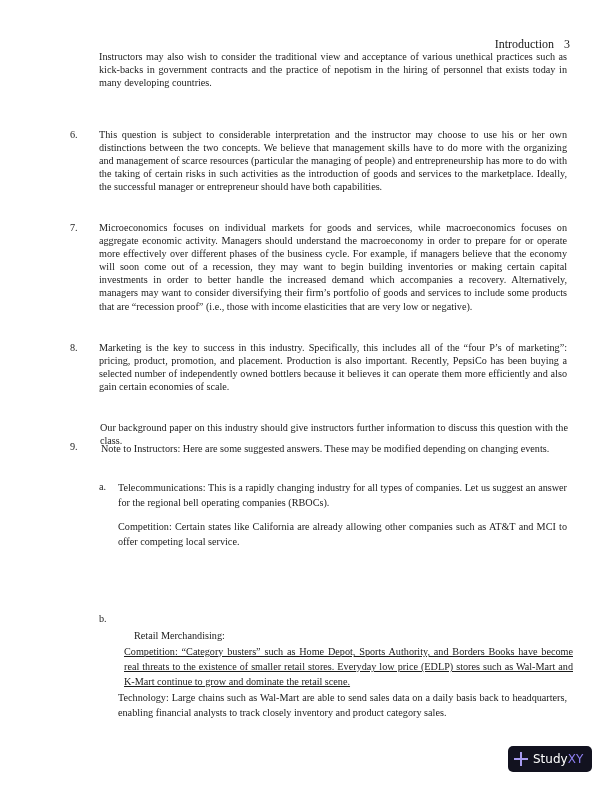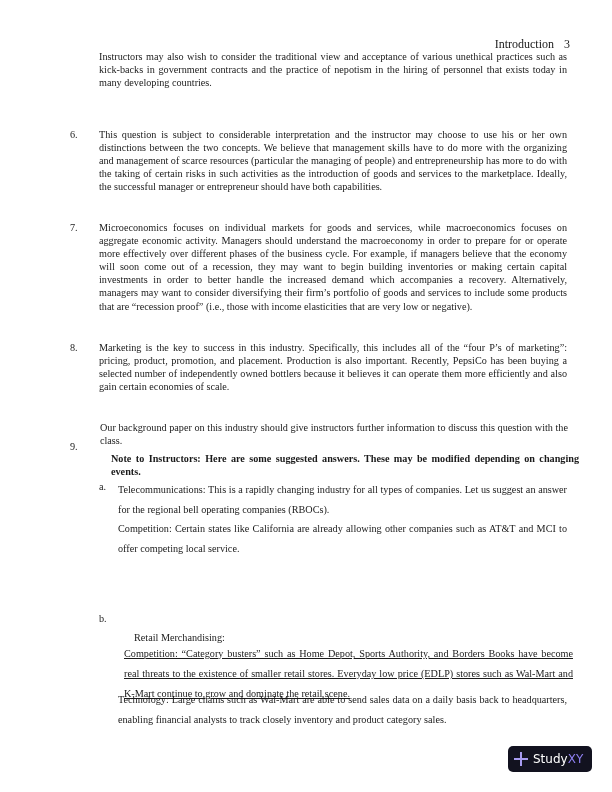--- a/index.html
+++ b/index.html
@@ -5,21 +5,21 @@
   html, body { margin: 0; padding: 0; background: #ffffff; }
   body { width: 612px; height: 792px; position: relative; overflow: hidden;
          font-family: "Liberation Serif", "DejaVu Serif", serif; color: #1a1a1a; }
   .page { position: absolute; left: 0; top: 0; width: 612px; height: 792px; }
   .header { position: absolute; top: 37px; right: 42px; font-size: 12px; letter-spacing: 0; }
   .header .num { margin-left: 10px; }
   .block { position: absolute; left: 99px; width: 468px; font-size: 10.2px; line-height: 13.1px;
            text-align: justify; }
   .numbered { position: absolute; left: 70px; font-size: 10.2px; line-height: 13.1px; }
   .sub-letter { position: absolute; left: 99px; font-size: 10.2px; line-height: 13.1px; }
-  .sub { position: absolute; left: 118px; width: 449px; font-size: 10.2px; line-height: 20px;
+  .sub { position: absolute; left: 118px; width: 449px; font-size: 10.2px; line-height: 15px;
          text-align: justify; }
   .badge { position: absolute; left: 508px; top: 746px; width: 84px; height: 26px; background: #12121f;
            border-radius: 5px; display: flex; align-items: center; padding-left: 6px; box-sizing: border-box; }
   .badge .plus { width: 14px; height: 14px; position: relative; margin-right: 5px; }
   .badge .plus::before, .badge .plus::after { content: ""; position: absolute; background: #a79bf0; }
   .badge .plus::before { left: 6px; top: 0; width: 2px; height: 14px; }
   .badge .plus::after { left: 0; top: 6px; width: 14px; height: 2px; }
   .badge .brand { font-family: "DejaVu Sans", sans-serif; font-weight: normal; font-size: 12px; color: #ffffff; }
   .badge .brand .xy { color: #8e7ff0; }
 </style>
@@ -38,21 +38,21 @@
   <p class="block" style="top:128px;margin:0;">This question is subject to considerable interpretation and the instructor may choose to use his or her own distinctions between the two concepts. We believe that management skills have to do more with the organizing and management of scarce resources (particular the managing of people) and entrepreneurship has more to do with the taking of certain risks in such activities as the introduction of goods and services to the marketplace. Ideally, the successful manager or entrepreneur should have both capabilities.</p>
 
   <span class="numbered" style="top:221px;">7.</span>
   <p class="block" style="top:221px;margin:0;">Microeconomics focuses on individual markets for goods and services, while macroeconomics focuses on aggregate economic activity. Managers should understand the macroeconomy in order to prepare for or operate more effectively over different phases of the business cycle. For example, if managers believe that the economy will soon come out of a recession, they may want to begin building inventories or making certain capital investments in order to better handle the increased demand which accompanies a recovery. Alternatively, managers may want to consider diversifying their firm’s portfolio of goods and services to include some products that are “recession proof” (i.e., those with income elasticities that are very low or negative).</p>
 
   <span class="numbered" style="top:341px;">8.</span>
   <p class="block" style="top:341px;margin:0;">Marketing is the key to success in this industry. Specifically, this includes all of the “four P’s of marketing”: pricing, product, promotion, and placement. Production is also important. Recently, PepsiCo has been buying a selected number of independently owned bottlers because it believes it can operate them more efficiently and also gain certain economies of scale.</p>
   <p class="block" style="top:420px;margin:1px;">Our background paper on this industry should give instructors further information to discuss this question with the class.</p>
 
   <span class="numbered" style="top:440px;">9.</span>
-  <p class="block" style="top:440px;margin:12px;font-weight:bold;">Note to Instructors: Here are some suggested answers. These may be modified depending on changing events.</p>
+  <p class="block" style="top:440px;margin:2px;">Note to Instructors: Here are some suggested answers. These may be modified depending on changing events.</p>
 
   <span class="sub-letter" style="top:480px;">a.</span>
   <p class="sub" style="top:480px;margin:0;">Telecommunications: This is a rapidly changing industry for all types of companies. Let us suggest an answer for the regional bell operating companies (RBOCs).</p>
   <p class="sub" style="top:519px;margin:0;">Competition: Certain states like California are already allowing other companies such as AT&amp;T and MCI to offer competing local service.</p>
 
   <span class="sub-letter" style="top:612px;">b.</span>
   <p class="sub" style="top:612px;margin:16px;">Retail Merchandising:</p>
   <p class="sub" style="top:638px;margin:6px;text-decoration:underline;">Competition: “Category busters” such as Home Depot, Sports Authority, and Borders Books have become real threats to the existence of smaller retail stores. Everyday low price (EDLP) stores such as Wal-Mart and K-Mart continue to grow and dominate the retail scene.</p>
   <p class="sub" style="top:690px;margin:0;">Technology: Large chains such as Wal-Mart are able to send sales data on a daily basis back to headquarters, enabling financial analysts to track closely inventory and product category sales.</p>
 

